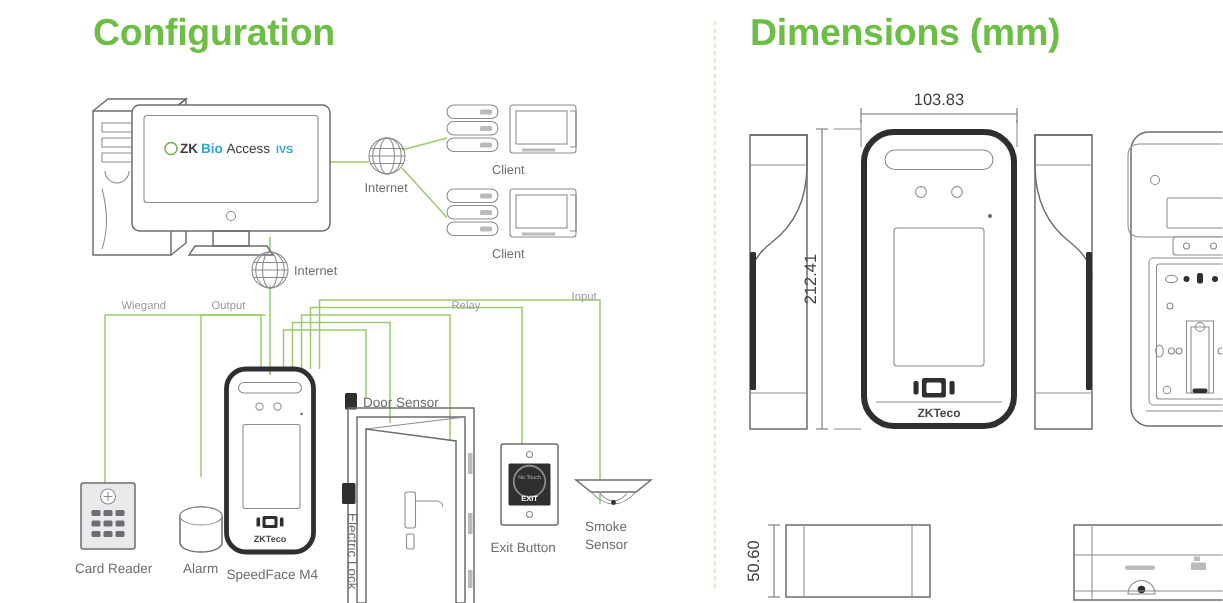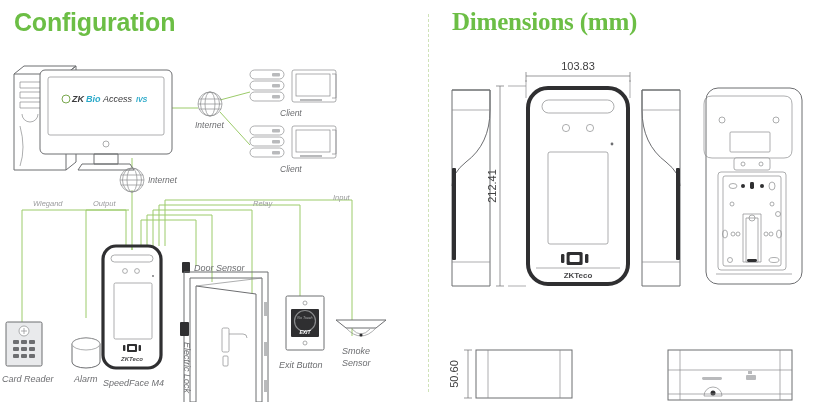--- a/index.html
+++ b/index.html
@@ -2,48 +2,47 @@
 <html><head>
 <meta charset="utf-8">
 <title>ZKTeco SpeedFace M4 — Configuration &amp; Dimensions</title>
 <style>
   html,body{margin:0;padding:0;background:#ffffff;}
   body{
     width:815px;height:402px;overflow:hidden;position:relative;
     font-family:"Liberation Sans","DejaVu Sans",sans-serif;
     color:#58595b;
   }
-  .page{position:absolute;inset:0;}
+  .page{position:absolute;inset:0;margin-left:48px;}
 
   
   .h-config{
     position:absolute;left:14px;top:8px;
     font-size:25px;font-weight:bold;letter-spacing:-0.2px;
     color:#6cbe45;
   }
   .h-dims{
     position:absolute;left:452px;top:8px;
     font-size:25px;font-weight:bold;letter-spacing:-0.2px;
     color:#6cbe45;
-    font-family:Liberation Serif, serif;
   }
 
   
   .logo{position:absolute;left:682px;top:2px;width:132px;height:50px;}
   .logo svg{display:block;}
 
   
   .divider{
     position:absolute;left:428px;top:14px;width:0;height:378px;
     border-left:1.5px dashed #cfe3b8;
   }
 
   
   .panel{position:absolute;}
-  #left-panel{left:0;top:50px;width:425px;height:352px;font-style:italic;}
+  #left-panel{left:0;top:50px;width:425px;height:352px;}
   #right-panel{left:430px;top:62px;width:385px;height:352px;}
   .panel svg{display:block;overflow:visible;}
 
   
   .ln{fill:none;stroke:#6d6e71;stroke-width:1;}
   .ln-thin{fill:none;stroke:#8a8b8d;stroke-width:0.7;}
   .ln-green{fill:none;stroke:#9ccb6a;stroke-width:1;}
   .fill-w{fill:#ffffff;}
   .fill-dk{fill:#2f2f31;}
   .fill-gy{fill:#b9babc;}

